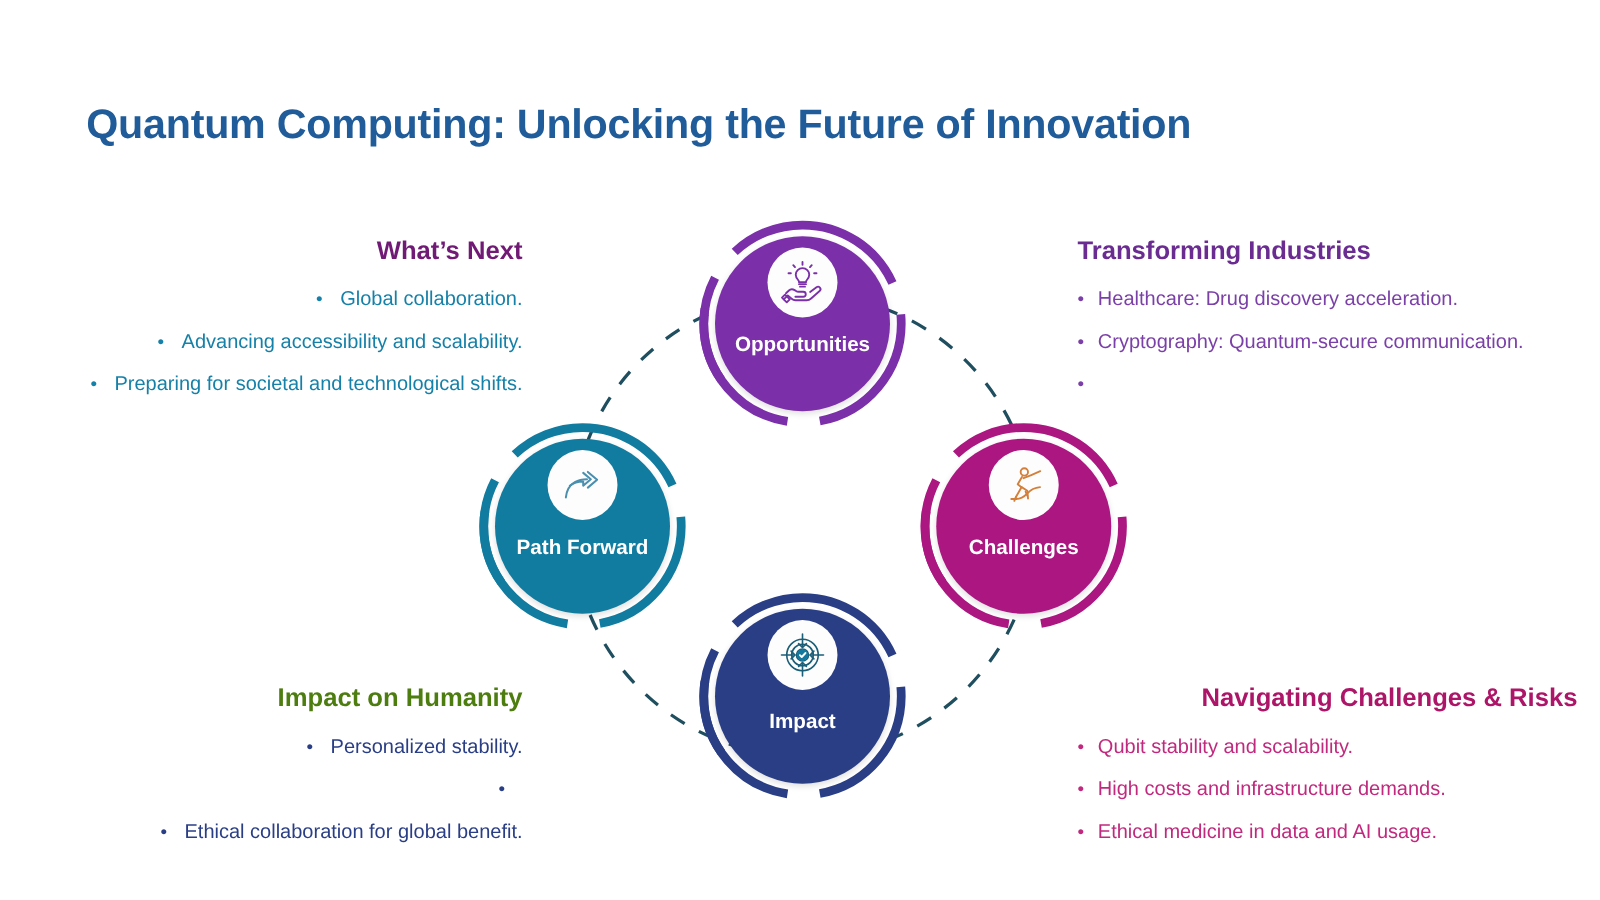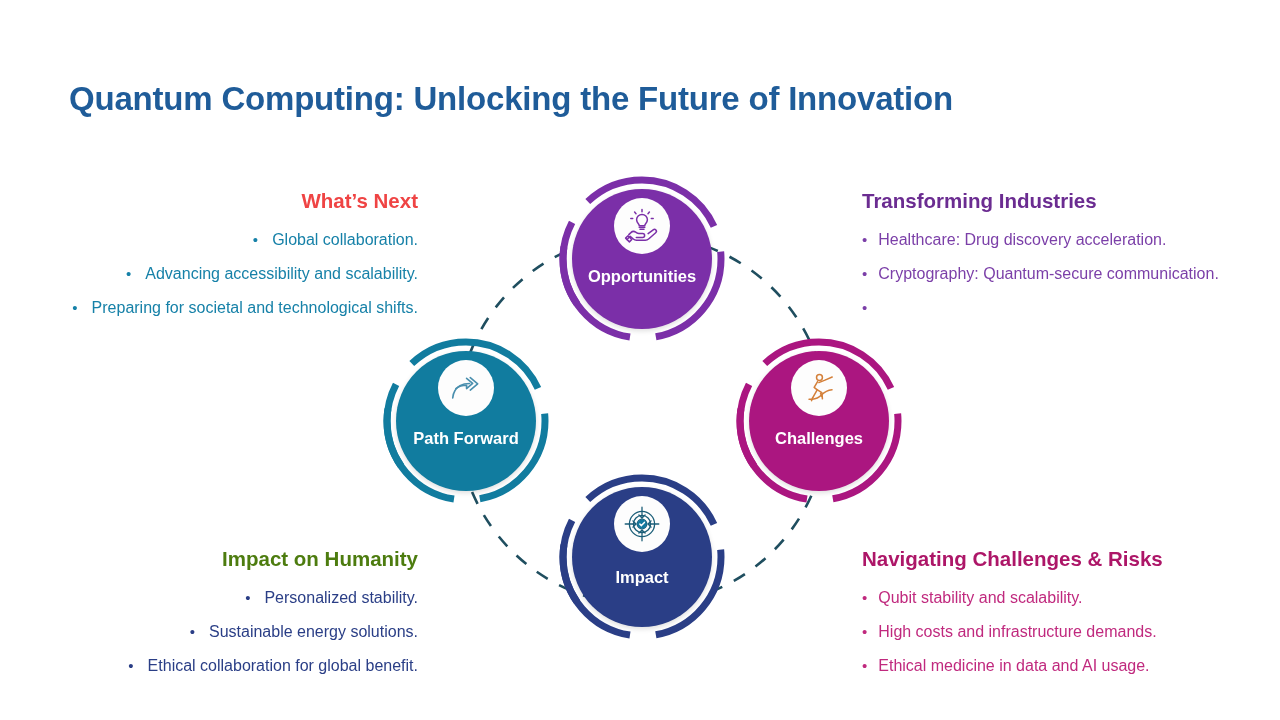--- a/index.html
+++ b/index.html
@@ -64,21 +64,21 @@
   .align-left .block-heading { text-align: left; }
   .align-left .bullet-row { justify-content: flex-start; }
   .align-left .bullet-dot { margin-right: 11px; }
 
   #block-whats-next {
     top: 189px;
     left: 0px;
     width: 418px;
     color: #1681A8;
   }
-  #block-whats-next .block-heading { color: #ef4444; }
+  #block-whats-next .block-heading { color: #701a75; }
 
   #block-transforming {
     top: 189px;
     left: 862px;
     width: 420px;
     color: #7B3FA8;
   }
   #block-transforming .block-heading { color: #6B2C91; }
 
   #block-impact-humanity {
@@ -88,21 +88,21 @@
     color: #2A3E86;
   }
   #block-impact-humanity .block-heading { color: #4d7c0f; }
 
   #block-navigating {
     top: 547px;
     left: 862px;
     width: 400px;
     color: #C0297E;
   }
-  #block-navigating .block-heading { color: #AD1668; }
+  #block-navigating .block-heading { color: #AD1668; text-align: right; }
   #block-navigating .bullet-row { line-height: 34px; }
 
   
   #diagram {
     position: absolute;
     left: 355px;
     top: 170px;
     width: 575px;
     height: 510px;
   }
@@ -207,21 +207,20 @@
 </div>
 
 <div class="text-block align-right" id="block-impact-humanity">
   <div class="block-heading">Impact on Humanity</div>
   <div class="bullet-row">
     <span class="bullet-dot">•</span>
     <span class="bullet-text">Personalized stability.</span>
   </div>
   <div class="bullet-row">
     <span class="bullet-dot">•</span>
-    <span class="bullet-text">Sustainable energy solutions.</span>
   </div>
   <div class="bullet-row">
     <span class="bullet-dot">•</span>
     <span class="bullet-text">Ethical collaboration for global benefit.</span>
   </div>
 </div>
 
 <div class="text-block align-left" id="block-navigating">
   <div class="block-heading">Navigating Challenges &amp; Risks</div>
   <div class="bullet-row">

